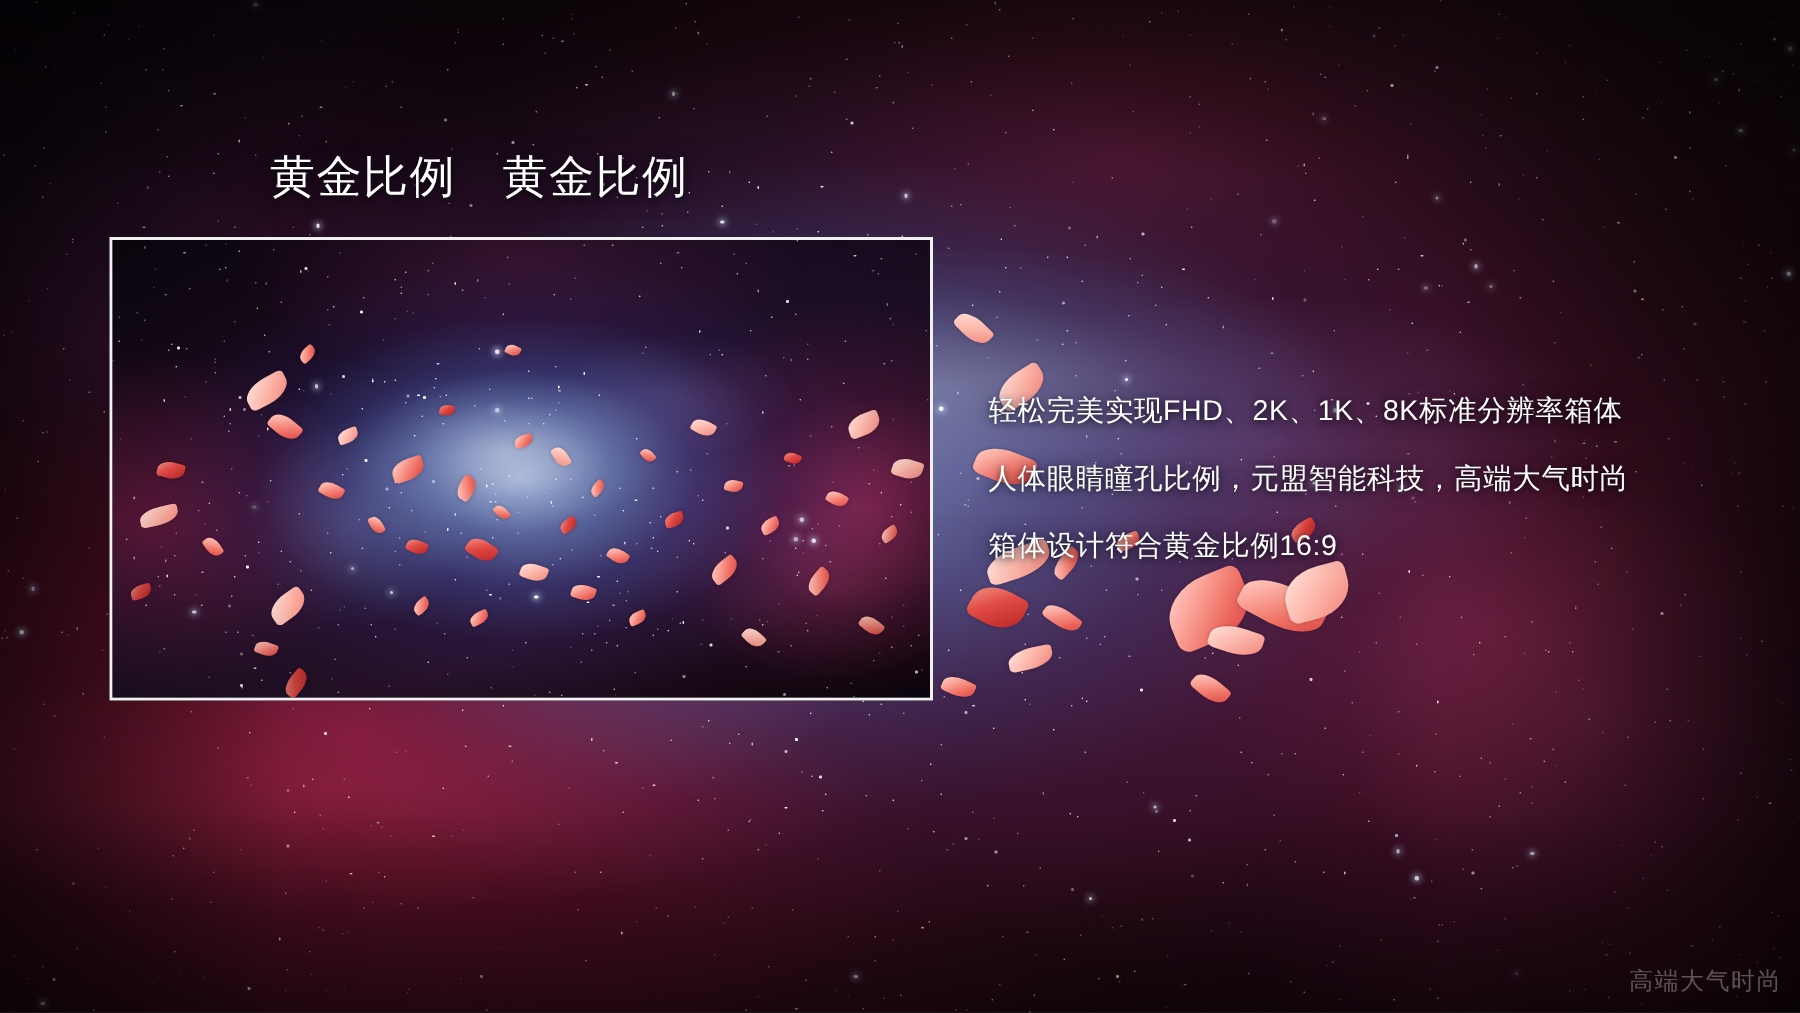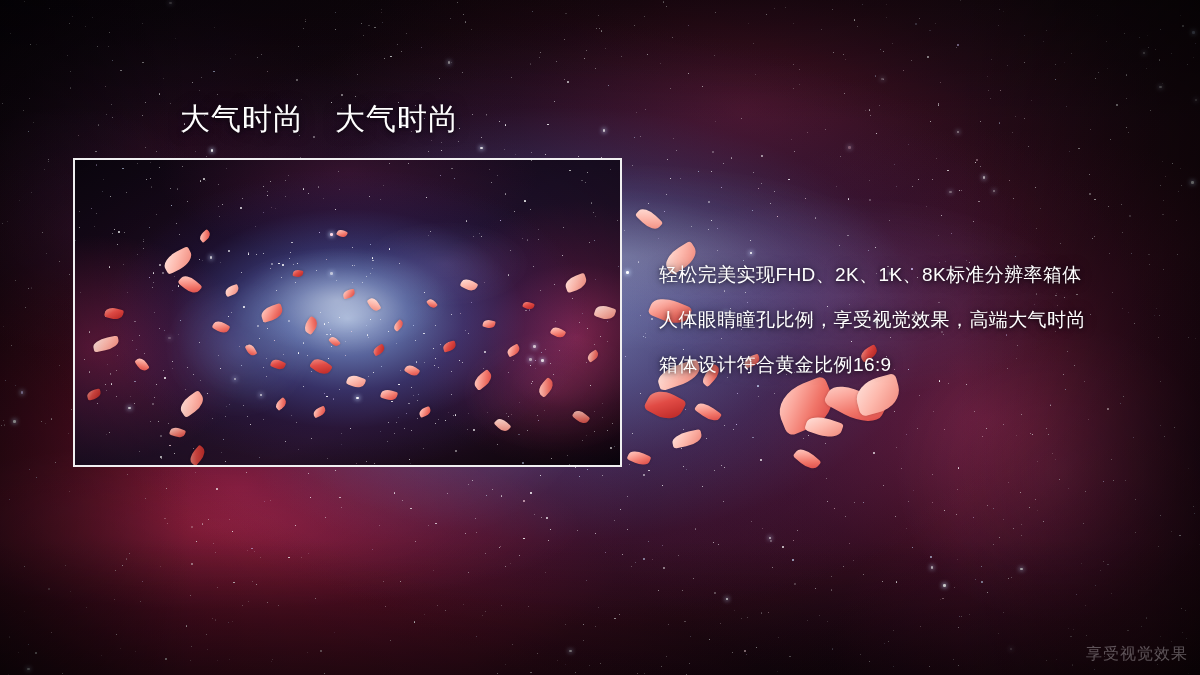--- a/index.html
+++ b/index.html
@@ -1366,21 +1366,21 @@
       <span class="petal pale" style="left:856px;top:378px;width:44px;height:34px;transform:rotate(-15deg);opacity:1;"></span>
       <span class="petal" style="left:794px;top:452px;width:26px;height:14px;transform:rotate(40deg);opacity:1;"></span>
       <span class="petal deep" style="left:860px;top:348px;width:18px;height:11px;transform:rotate(-30deg);opacity:1;"></span>
       <span class="petal" style="left:628px;top:452px;width:22px;height:12px;transform:rotate(24deg);opacity:1;"></span>
       <span class="petal" style="left:744px;top:356px;width:16px;height:10px;transform:rotate(-20deg);opacity:1;"></span>
       <span class="petal pale" style="left:636px;top:212px;width:26px;height:14px;transform:rotate(44deg);opacity:1;"></span>
     </div>
 
   <div class="bg-layer bg-vignette"></div>
 
-  <div id="slide-title">大气时尚　大气时尚</div>
+  <div id="slide-title">黄金比例　黄金比例</div>
 
   <div id="picture-frame">
     <div class="frame-inner">
       <div class="frame-bg"></div>
       <div class="frame-wisp"></div>
       <div class="stars" id="frame-stars">
           <i class="" style="left:68.8px;top:193.1px;width:0.9px;height:0.9px;opacity:0.61;background:#ffffff;"></i>
           <i class="" style="left:179.5px;top:65.7px;width:0.9px;height:0.9px;opacity:0.36;background:#ffffff;"></i>
           <i class="" style="left:263.5px;top:156.5px;width:0.9px;height:0.9px;opacity:1.00;background:#ffffff;"></i>
           <i class="" style="left:97.0px;top:129.8px;width:1.2px;height:1.2px;opacity:0.32;background:#dbc9ff;"></i>
@@ -1853,19 +1853,19 @@
           <span class="petal" style="left:124px;top:72px;width:12px;height:8px;transform:rotate(-42deg);opacity:1;"></span>
           <span class="petal" style="left:262px;top:70px;width:10px;height:7px;transform:rotate(26deg);opacity:1;"></span>
           <span class="petal deep" style="left:12px;top:230px;width:14px;height:9px;transform:rotate(-15deg);opacity:1;"></span>
         </div>
       <div class="frame-vignette"></div>
     </div>
   </div>
 
   <div id="body-copy">
     <div class="line">轻松完美实现FHD、2K、1K、8K标准分辨率箱体</div>
-    <div class="line">人体眼睛瞳孔比例，享受视觉效果，高端大气时尚</div>
+    <div class="line">人体眼睛瞳孔比例，元盟智能科技，高端大气时尚</div>
     <div class="line">箱体设计符合黄金比例16:9</div>
   </div>
 
-  <div id="watermark">享受视觉效果</div>
+  <div id="watermark">高端大气时尚</div>
 
 </div>
 
 </body></html>

